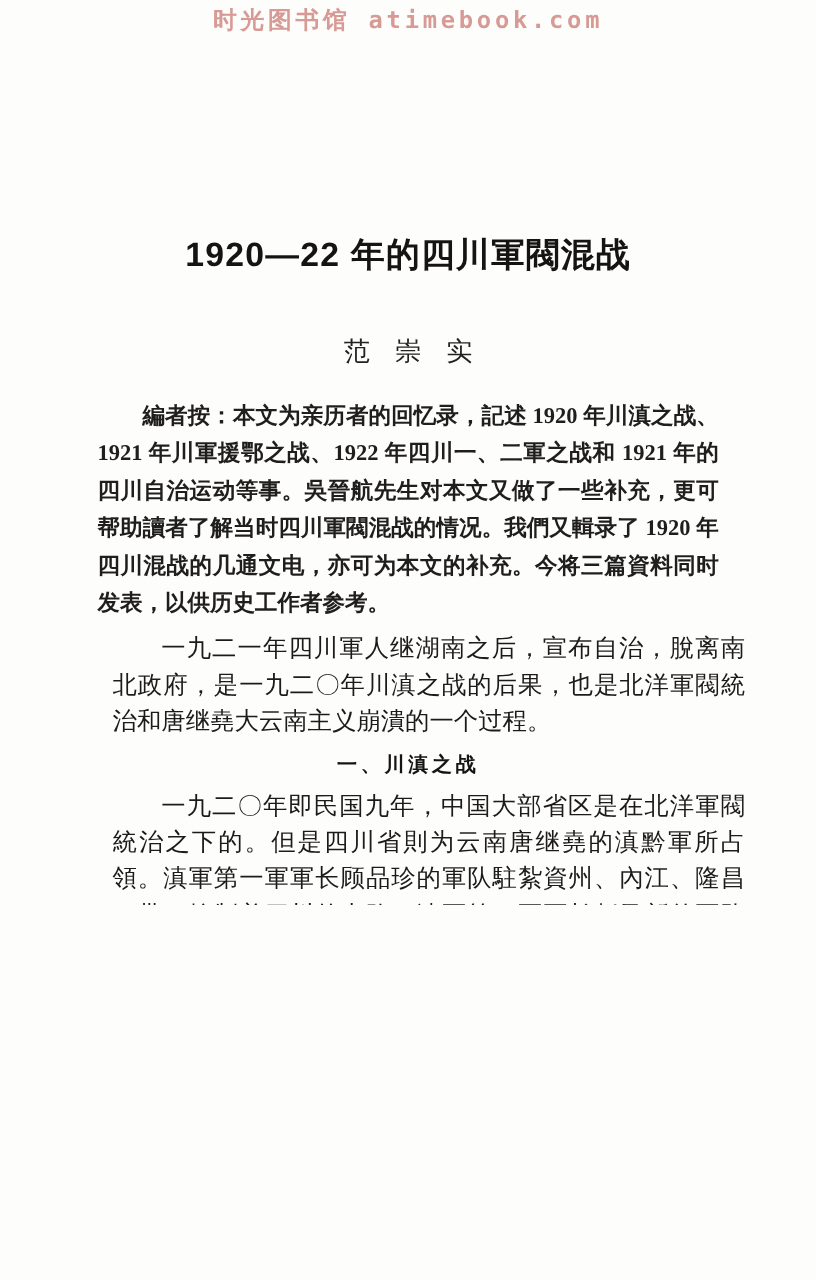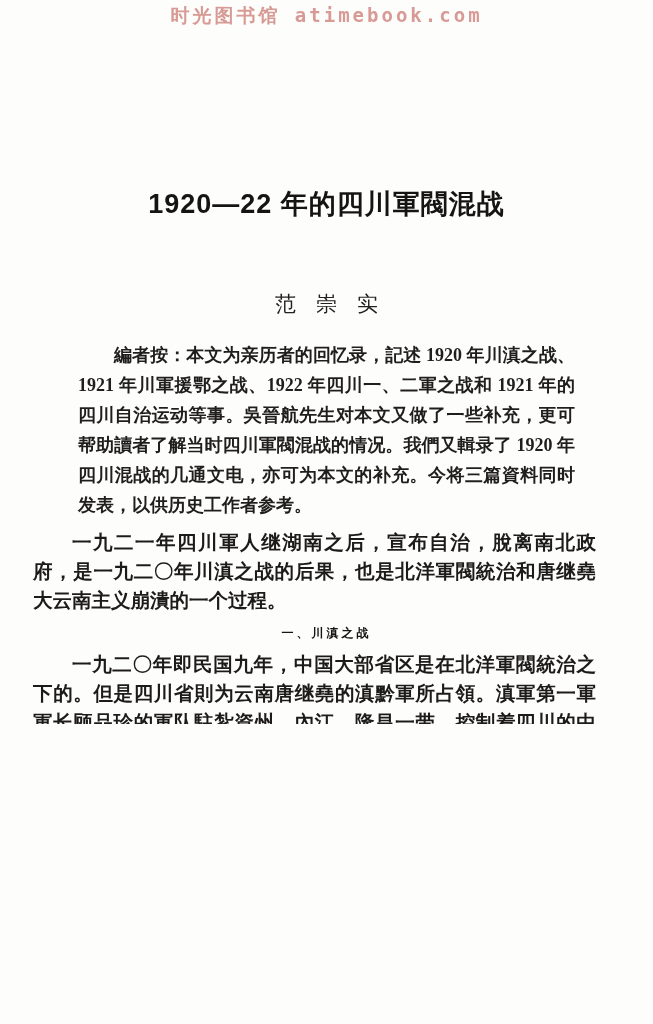--- a/index.html
+++ b/index.html
@@ -34,55 +34,54 @@
     margin: 16px;
     padding-top: 170px;
     text-align: center;
     font-family: "Liberation Sans", sans-serif;
     font-weight: bold;
     font-size: 27px;
     letter-spacing: 1px;
     color: #161412;
   }
   .author {
-    margin-top: 68px;
+    margin-top: 45px;
     text-align: center;
     font-size: 21px;
     letter-spacing: 20px;
     padding-left: 20px; 
     color: #242220;
     font-family: Liberation Mono, monospace;
   }
   .editor-note {
     margin: 22px 78px 0 78px;
     font-size: 18px;
     line-height: 30px;
     text-align: justify;
     text-indent: 2em;
     font-weight: bold;
     color: #201e1c;
   }
   .editor-note .note-label {
     font-family: "Liberation Sans", sans-serif;
   }
   .body-para {
-    margin: 8px 57px 0 33px;
+    margin: 8px 57px 0 90px;
     font-size: 19.5px;
     line-height: 29px;
     text-align: justify;
     text-indent: 2em;
     color: #1d1b1a;
-    font-weight: bold;
   }
   .section-heading {
     margin: 10px 0 8px 0;
     text-align: center;
     font-family: "Liberation Sans", sans-serif;
     font-weight: bold;
-    font-size: 12px;
+    font-size: 16px;
     letter-spacing: 3px;
     color: #161412;
   }
 </style>
 </head>
 <body>
 
 <div class="page">
 
   <div class="watermark">时光图书馆 atimebook.com</div>

